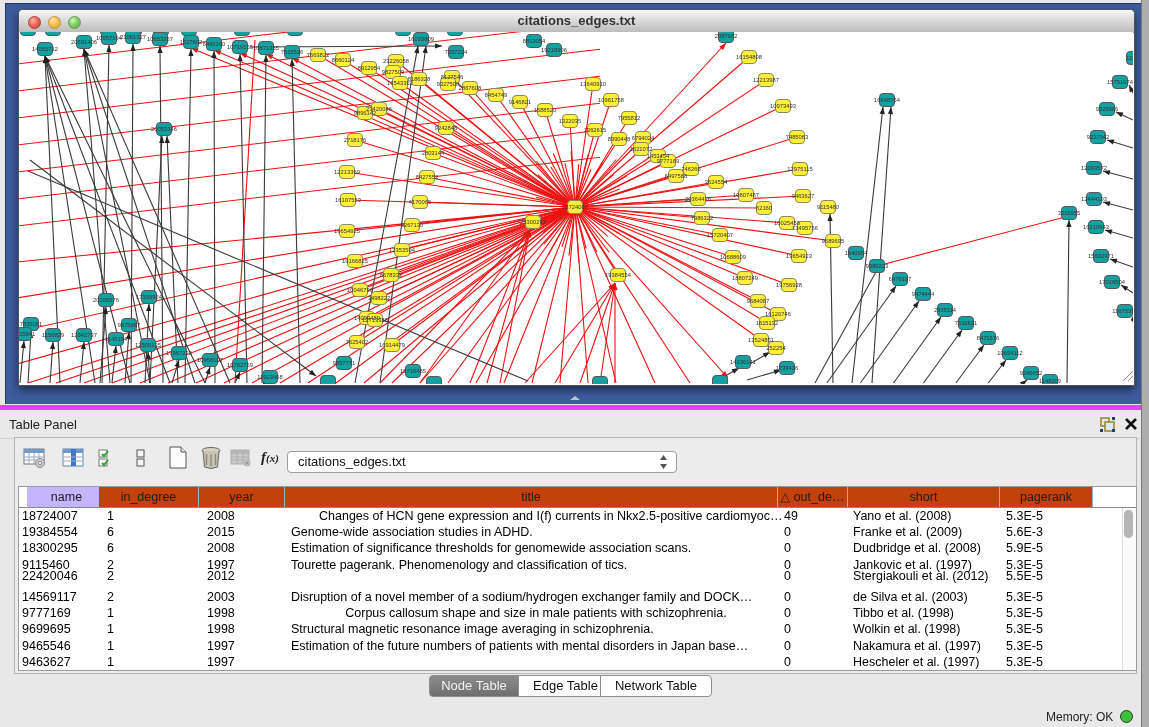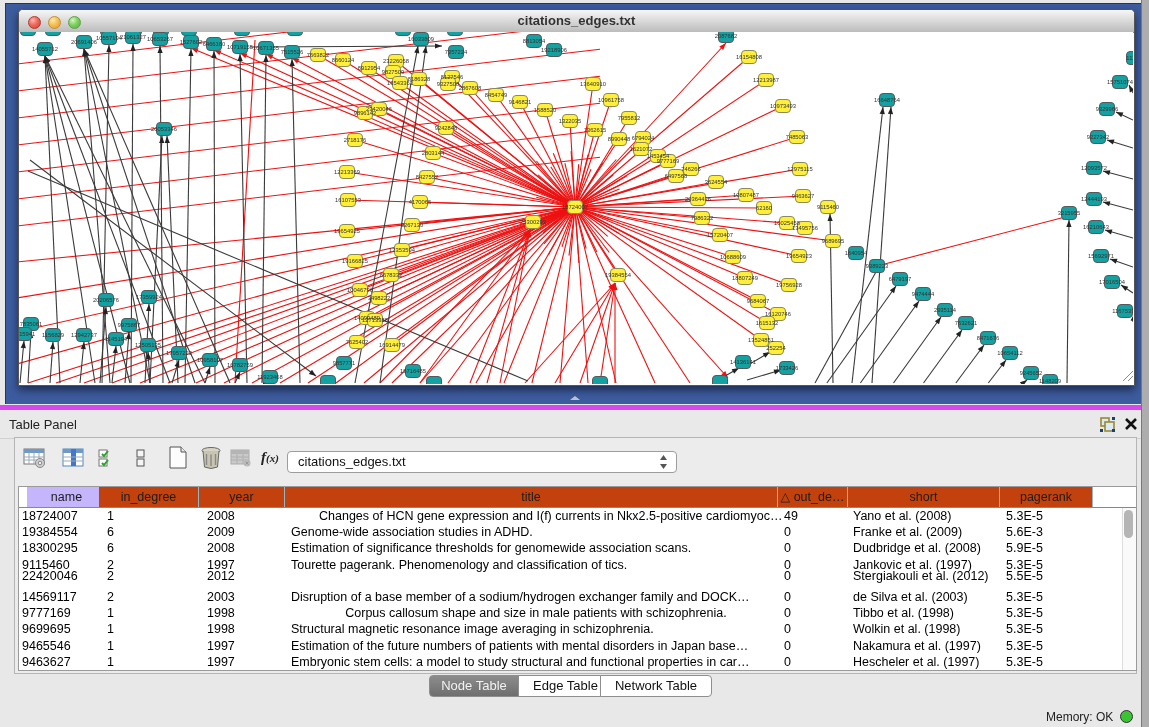--- a/index.html
+++ b/index.html
@@ -758,21 +758,21 @@
           <div class="dcell" style="left:88px;width:98px;">1</div>
           <div class="dcell" style="left:188px;width:82px;">2008</div>
           <div class="dcell" style="left:272px;width:490px;margin-left:28px;">Changes of HCN gene expression and I(f) currents in Nkx2.5‑positive cardiomyoc…</div>
           <div class="dcell" style="left:765px;width:66px;">49</div>
           <div class="dcell" style="left:834px;width:150px;">Yano et al. (2008)</div>
           <div class="dcell" style="left:987px;width:90px;">5.3E-5</div>
         </div>
         <div class="drow" style="top:37.2px;">
           <div class="dcell" style="left:3px;width:84px;">19384554</div>
           <div class="dcell" style="left:88px;width:98px;">6</div>
-          <div class="dcell" style="left:188px;width:82px;">2009</div>
+          <div class="dcell" style="left:188px;width:82px;">2015</div>
           <div class="dcell" style="left:272px;width:490px;">Genome‑wide association studies in ADHD.</div>
           <div class="dcell" style="left:765px;width:66px;">0</div>
           <div class="dcell" style="left:834px;width:150px;">Franke et al. (2009)</div>
           <div class="dcell" style="left:987px;width:90px;">5.6E-3</div>
         </div>
         <div class="drow" style="top:53.4px;">
           <div class="dcell" style="left:3px;width:84px;">18300295</div>
           <div class="dcell" style="left:88px;width:98px;">6</div>
           <div class="dcell" style="left:188px;width:82px;">2008</div>
           <div class="dcell" style="left:272px;width:490px;">Estimation of significance thresholds for genomewide association scans.</div>
@@ -794,21 +794,21 @@
           <div class="dcell" style="left:88px;width:98px;">2</div>
           <div class="dcell" style="left:188px;width:82px;">2012</div>
           <div class="dcell" style="left:765px;width:66px;">0</div>
           <div class="dcell" style="left:834px;width:150px;">Stergiakouli et al. (2012)</div>
           <div class="dcell" style="left:987px;width:90px;">5.5E-5</div>
         </div>
         <div class="drow" style="top:102.0px;">
           <div class="dcell" style="left:3px;width:84px;">14569117</div>
           <div class="dcell" style="left:88px;width:98px;">2</div>
           <div class="dcell" style="left:188px;width:82px;">2003</div>
-          <div class="dcell" style="left:272px;width:490px;">Disruption of a base member of a sodium/hydrogen exchanger family and DOCK…</div>
+          <div class="dcell" style="left:272px;width:490px;">Disruption of a novel member of a sodium/hydrogen exchanger family and DOCK…</div>
           <div class="dcell" style="left:765px;width:66px;">0</div>
           <div class="dcell" style="left:834px;width:150px;">de Silva et al. (2003)</div>
           <div class="dcell" style="left:987px;width:90px;">5.3E-5</div>
         </div>
         <div class="drow" style="top:118.2px;">
           <div class="dcell" style="left:3px;width:84px;">9777169</div>
           <div class="dcell" style="left:88px;width:98px;">1</div>
           <div class="dcell" style="left:188px;width:82px;">1998</div>
           <div class="dcell" style="left:272px;width:490px;text-align:center;">Corpus callosum shape and size in male patients with schizophrenia.</div>
           <div class="dcell" style="left:765px;width:66px;">0</div>
@@ -830,21 +830,20 @@
           <div class="dcell" style="left:188px;width:82px;">1997</div>
           <div class="dcell" style="left:272px;width:490px;">Estimation of the future numbers of patients with mental disorders in Japan base…</div>
           <div class="dcell" style="left:765px;width:66px;">0</div>
           <div class="dcell" style="left:834px;width:150px;">Nakamura et al. (1997)</div>
           <div class="dcell" style="left:987px;width:90px;">5.3E-5</div>
         </div>
         <div class="drow" style="top:166.8px;">
           <div class="dcell" style="left:3px;width:84px;">9463627</div>
           <div class="dcell" style="left:88px;width:98px;">1</div>
           <div class="dcell" style="left:188px;width:82px;">1997</div>
-          <div class="dcell" style="left:272px;width:490px;">Embryonic stem cells: a model to study structural and functional properties in car…</div>
           <div class="dcell" style="left:765px;width:66px;">0</div>
           <div class="dcell" style="left:834px;width:150px;">Hescheler et al. (1997)</div>
           <div class="dcell" style="left:987px;width:90px;">5.3E-5</div>
         </div>
         <div class="abs" style="left:1103px;top:21px;width:13px;height:162px;background:#fafafa;border-left:1px solid #ddd;"></div>
         <div class="abs" style="left:1105px;top:23px;width:9px;height:28px;background:#b5b5b5;border-radius:5px;"></div>
       </div>
 </div>
 <div id="tabs">
 <div class="seg" style="left:0;width:88px;background:linear-gradient(#8c8c8c,#6e6e6e);color:#f2f2f2;border-radius:4px 0 0 4px;">Node Table</div>

